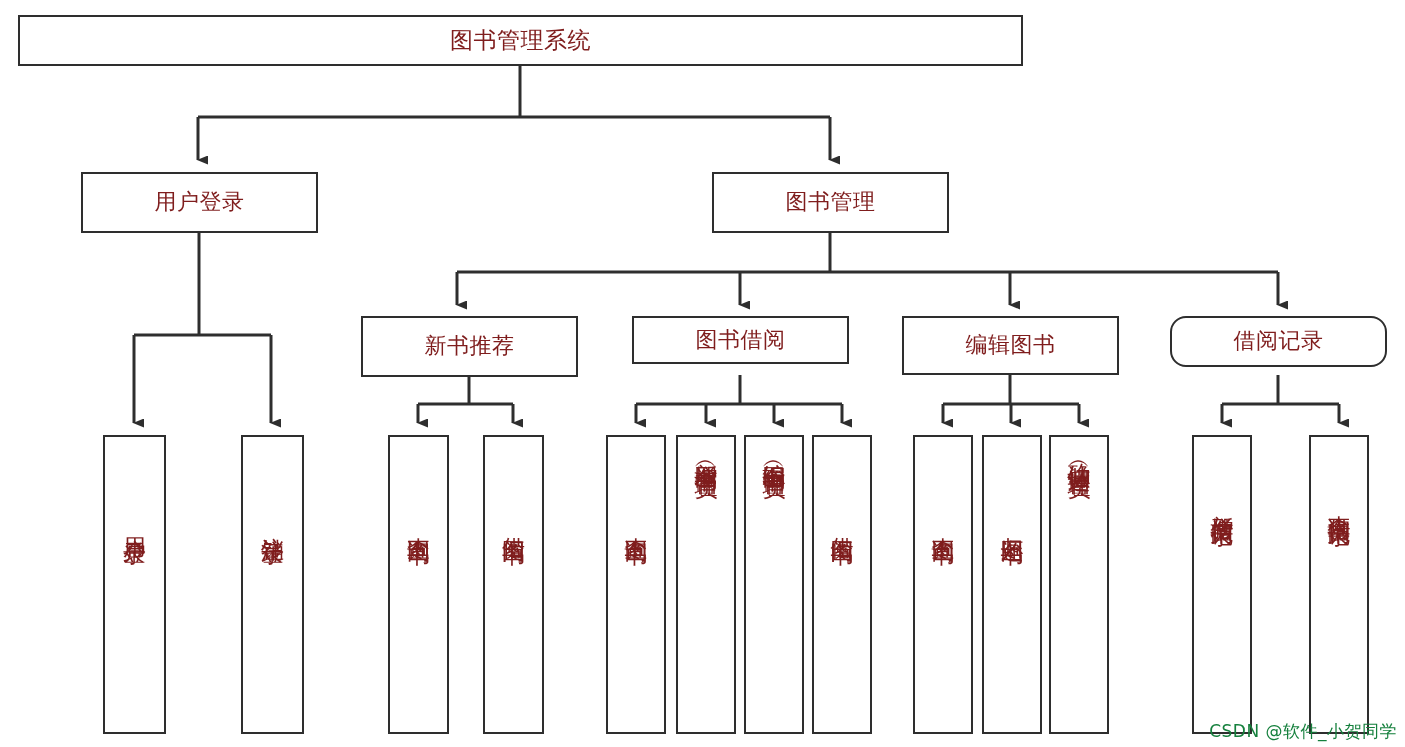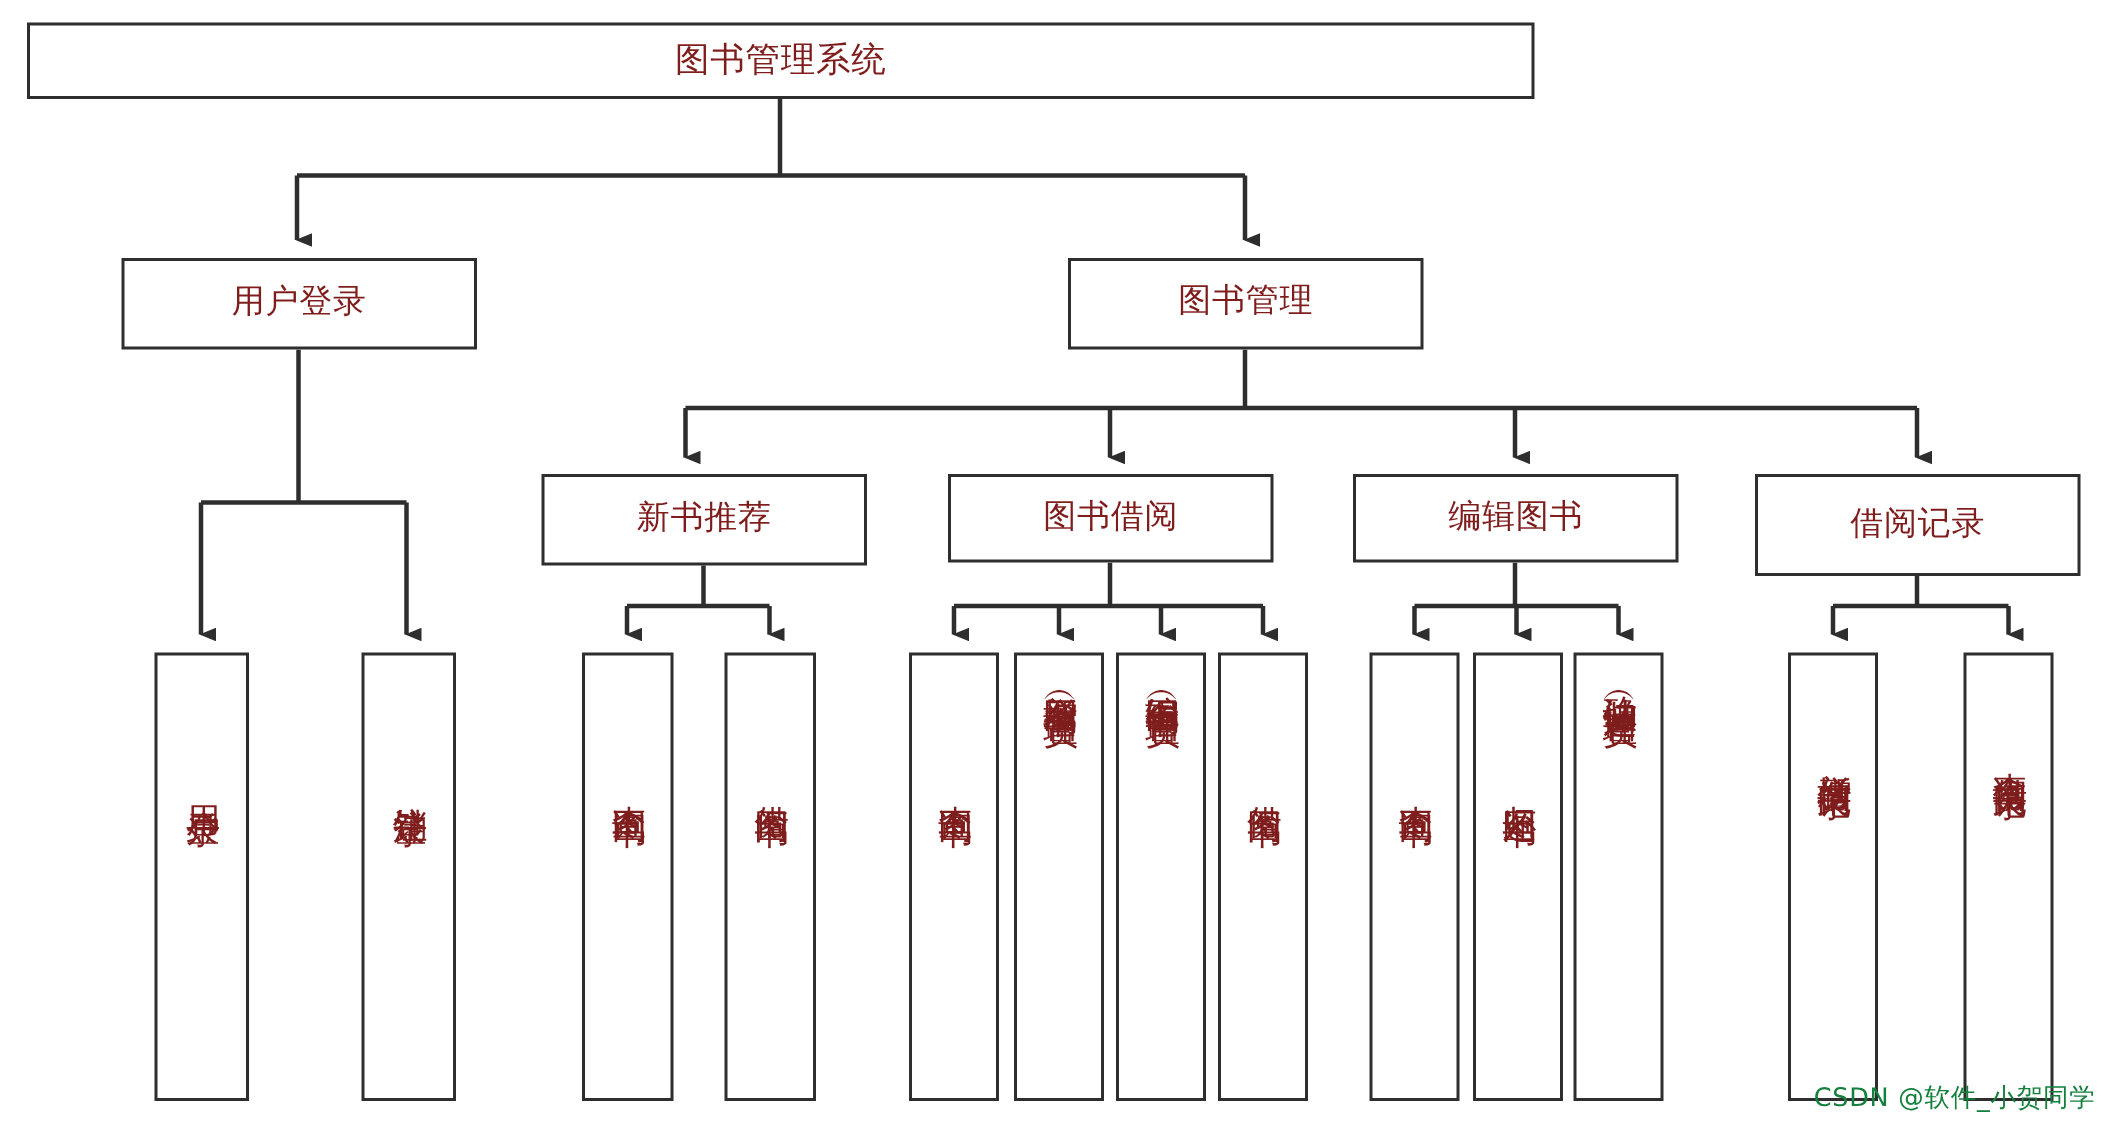--- a/index.html
+++ b/index.html
@@ -136,34 +136,34 @@
     </g>
   </svg>
 
   <div class="node horizontal root" style="left:18px;top:15px;width:1005px;height:51px;">
     <span class="node-label">图书管理系统</span>
   </div>
 
   <div class="node horizontal" style="left:81px;top:172px;width:237px;height:61px;">
     <span class="node-label">用户登录</span>
   </div>
-  <div class="node horizontal" style="left:712px;top:172px;width:237px;height:61px;font-family:Liberation Mono, monospace;">
+  <div class="node horizontal" style="left:712px;top:172px;width:237px;height:61px;">
     <span class="node-label">图书管理</span>
   </div>
 
   <div class="node horizontal" style="left:361px;top:316px;width:217px;height:61px;">
     <span class="node-label">新书推荐</span>
   </div>
-  <div class="node horizontal" style="left:632px;top:316px;width:217px;height:59px;">
+  <div class="node horizontal" style="left:632px;top:316px;width:217px;height:48px;">
     <span class="node-label">图书借阅</span>
   </div>
   <div class="node horizontal" style="left:902px;top:316px;width:217px;height:59px;">
     <span class="node-label">编辑图书</span>
   </div>
-  <div class="node horizontal" style="left:1170px;top:316px;width:217px;height:68px;">
+  <div class="node horizontal" style="left:1170px;top:316px;width:217px;height:51px;border-radius:16px;">
     <span class="node-label">借阅记录</span>
   </div>
 
   <div class="node vertical mid" style="left:103px;top:435px;width:63px;height:299px;">
     <span class="node-label">用户登录</span>
   </div>
   <div class="node vertical mid" style="left:241px;top:435px;width:63px;height:299px;">
     <span class="node-label">注销登录</span>
   </div>
 

